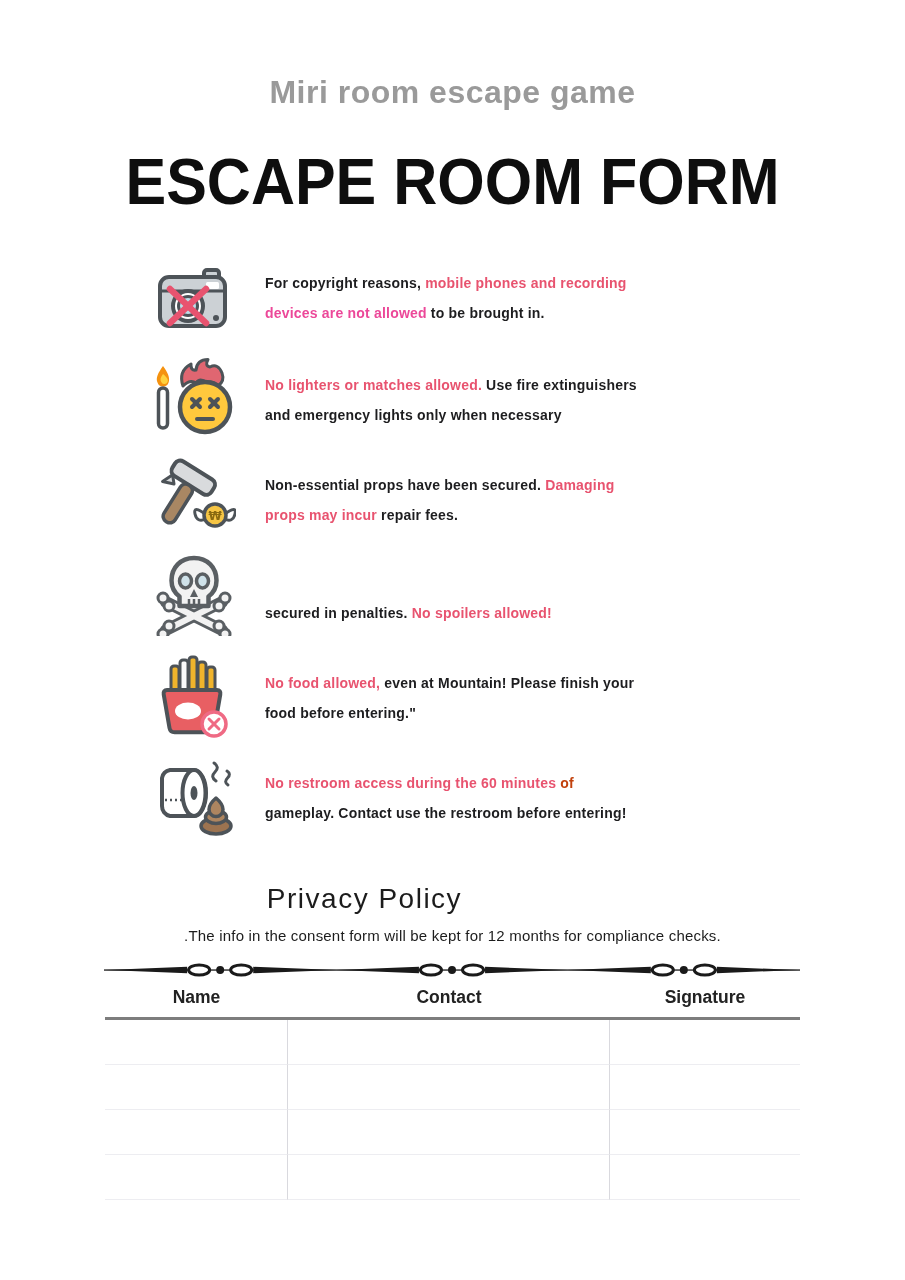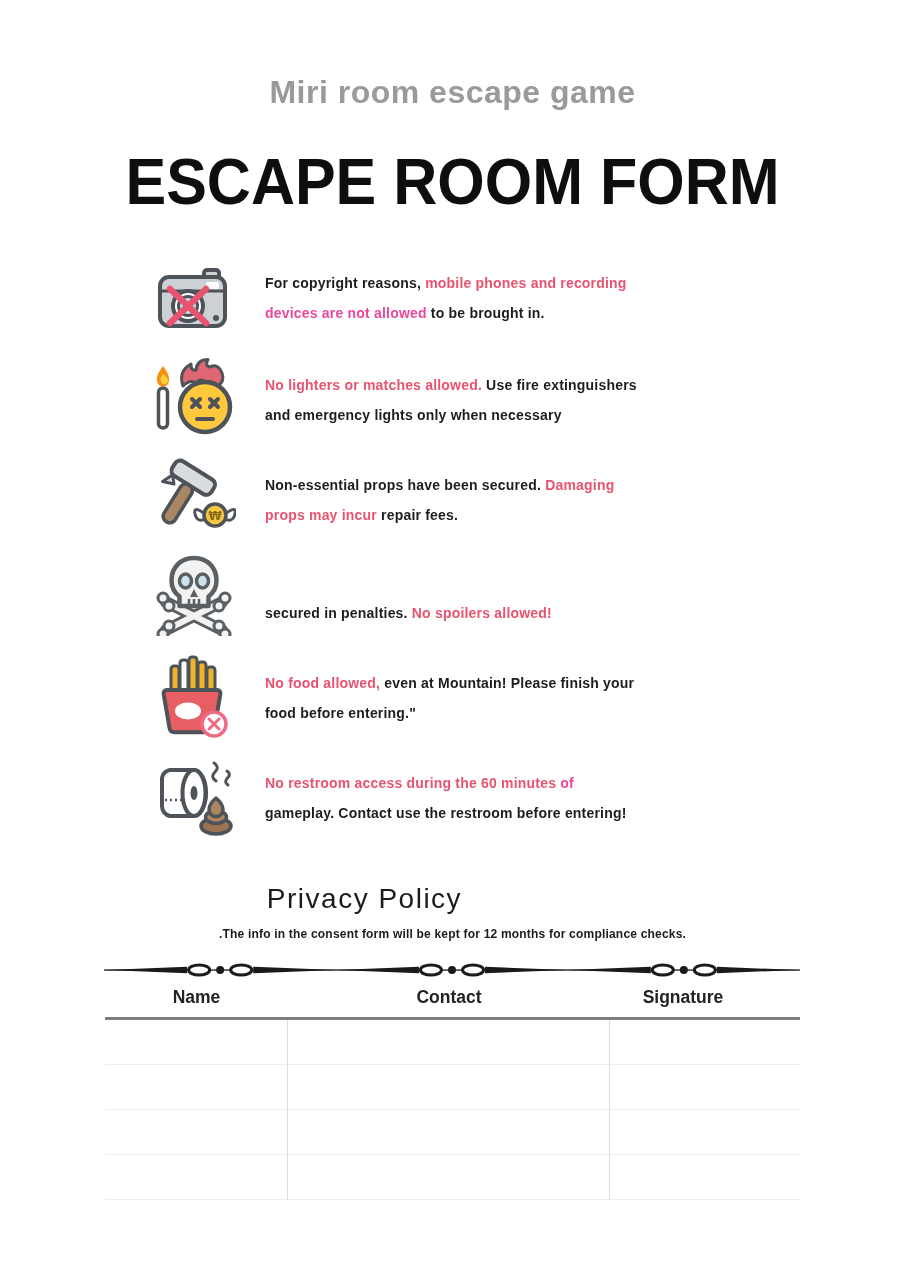--- a/index.html
+++ b/index.html
@@ -24,28 +24,28 @@
     font-size:14px;line-height:29.5px;font-weight:700;letter-spacing:0.2px;
   }
   .r1{top:258px;} .r2{top:358px;} .r3{top:458px;} .r4{top:552px;} .r5{top:654px;} .r6{top:756px;}
   .r1 .rule-text{padding-top:11px;} .r4 .rule-text{padding-top:17px;} .r5 .rule-text{padding-top:15px;}
   .privacy-heading{
     position:absolute;top:883px;left:0;width:729px;text-align:center;
     font-size:28px;font-weight:500;color:#1c1c1c;letter-spacing:1.5px;
   }
   .privacy-note{
     position:absolute;top:927px;left:0;width:905px;text-align:center;
-    font-size:12px;font-weight:700;color:#1c1c1c;letter-spacing:0.2px;
+    font-size:15px;font-weight:400;color:#1c1c1c;letter-spacing:0.2px;
   }
   .divider{position:absolute;left:104px;top:962px;width:696px;height:16px;}
   .divider svg{display:block;width:100%;height:100%;}
   .col-header{position:absolute;top:987px;font-size:17.5px;font-weight:700;color:#222;text-align:center;}
   .ch-name{left:105px;width:183px;}
   .ch-contact{left:288px;width:322px;}
-  .ch-signature{left:588px;width:190px;}
+  .ch-signature{left:610px;width:190px;}
   .header-rule{position:absolute;left:105px;top:1017px;width:695px;height:3px;background:#7d7d7d;}
   .table-grid{
     position:absolute;left:105px;top:1020px;width:695px;height:180px;
     display:grid;grid-template-columns:183px 322px 190px;grid-template-rows:repeat(4,45px);
   }
   .table-cell{border-bottom:1px solid #ededf1;}
   .table-cell.c0,.table-cell.c1{border-right:1px solid #d9d9de;}
 </style>
 </head>
 <body>
@@ -174,21 +174,21 @@
         </g>
         <path d="M18,14 L42,14 A12,23 0 0 1 54,37 A12,23 0 0 1 42,60 L18,60 A10,10 0 0 1 10,50 L10,22 A10,10 0 0 1 18,14 Z" fill="#ffffff" stroke="#4d5358" stroke-width="4" stroke-linejoin="round"></path>
         <ellipse cx="42" cy="37" rx="11.5" ry="23" fill="#ffffff" stroke="#4d5358" stroke-width="4"></ellipse>
         <ellipse cx="42" cy="37" rx="3.5" ry="7" fill="#4d5358"></ellipse>
         <line x1="13" y1="44" x2="30" y2="44" stroke="#4d5358" stroke-width="2.5" stroke-dasharray="2 3"></line>
         <ellipse cx="64" cy="70" rx="15" ry="8" fill="#9c7350" stroke="#4d5358" stroke-width="3.5"></ellipse>
         <ellipse cx="64" cy="61" rx="10.5" ry="6.5" fill="#ad8560" stroke="#4d5358" stroke-width="3.5"></ellipse>
         <path d="M64,42 q7,6 7,11.5 a7,7 0 0 1 -14,0 q0,-5.5 7,-11.5 z" fill="#ad8560" stroke="#4d5358" stroke-width="3.5" stroke-linejoin="round"></path>
       </svg>
     </span>
-    <p class="rule-text"><span style="color: rgb(232, 83, 111);">No restroom access during the 60 minutes</span><span style="color: #ec4899;"> of</span><br><span style="color: rgb(29, 29, 31);">gameplay. Contact use the restroom before entering!</span></p>
+    <p class="rule-text"><span style="color: rgb(232, 83, 111);">No restroom access during the 60 minutes</span><span style="color: #c2410c;"> of</span><br><span style="color: rgb(29, 29, 31);">gameplay. Contact use the restroom before entering!</span></p>
   </div>
 
   <div class="privacy-heading">Privacy Policy</div>
   <div class="privacy-note">.The info in the consent form will be kept for 12 months for compliance checks.</div>
 
   <span class="divider">
     <svg viewBox="0 0 695 16" preserveAspectRatio="none">
       <rect x="0" y="7.4" width="695" height="1.3" fill="#1a1a1a"></rect>
       <g fill="#1a1a1a">
         <polygon points="2,8 83,4.8 83,11.2"></polygon>

